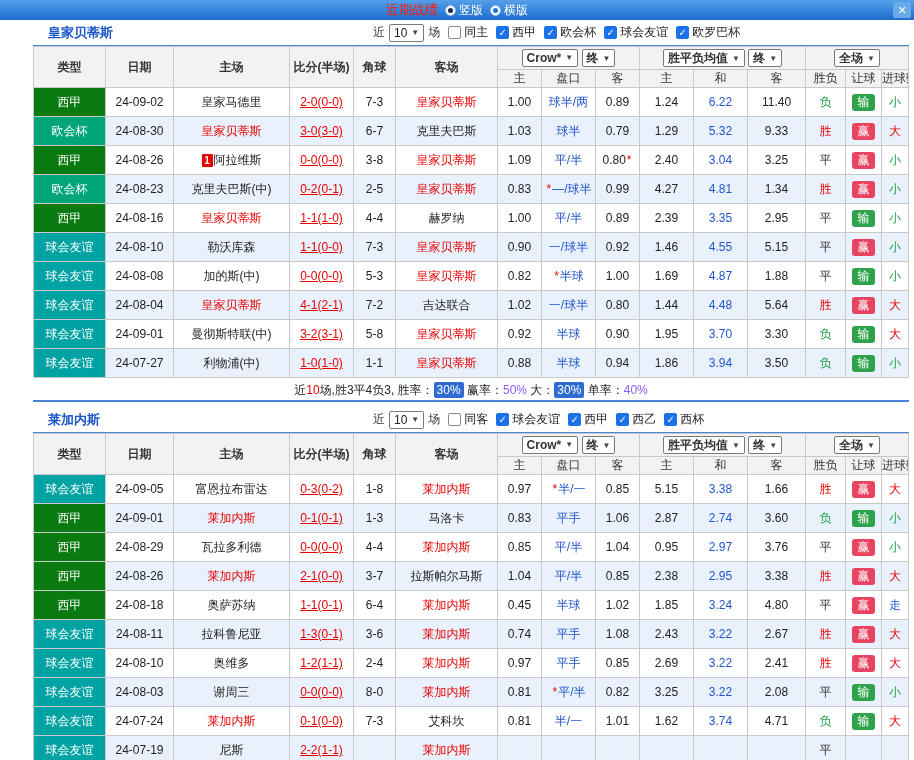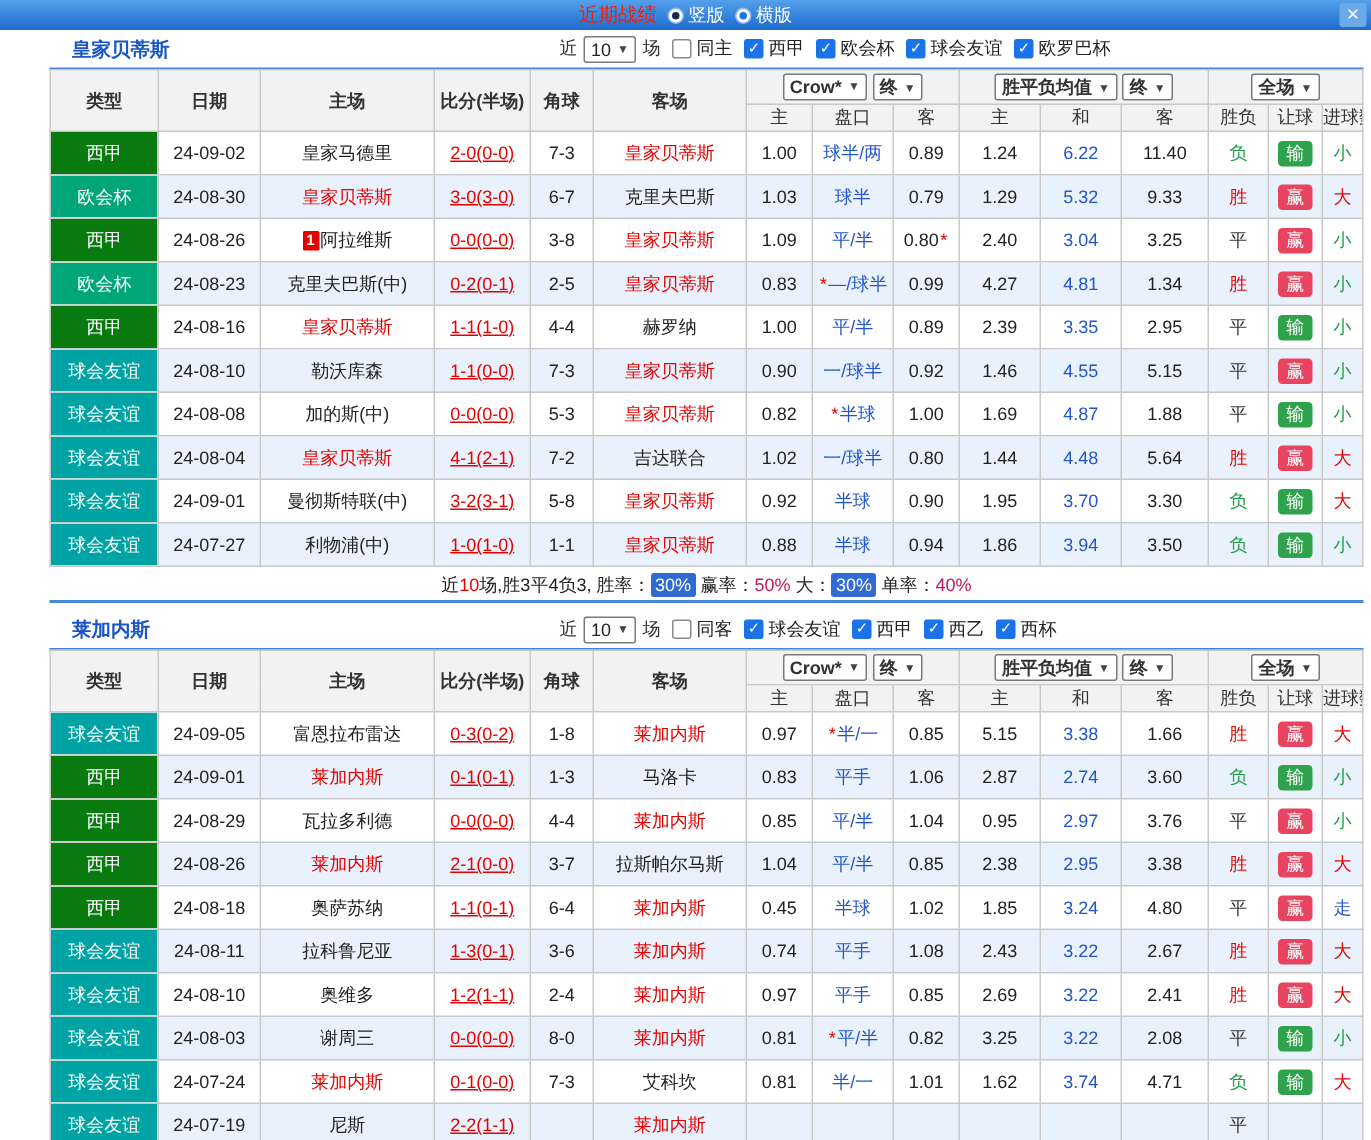--- a/index.html
+++ b/index.html
@@ -79,21 +79,21 @@
     width:11px; height:13px; line-height:13px; border-radius:1px; margin-right:1px;
     vertical-align:middle; text-align:center;
   }
   .card-badge.show { display:inline-block; }
   
   .summary {
     height:24px; line-height:24px; text-align:center; font-size:12px;
     border-bottom:2px solid #4a86d8; color:#222;
   }
   .s-red { color:#e60000; }
-  .s-blue { color:#be185d; }
+  .s-blue { color:#8b5cf6; }
   .s-chip { background:#2f6bd0; color:#fff; padding:1px 3px; border-radius:2px; }
 </style>
 </head>
 <body>
 
 <div class="topbar">
   <div class="topbar-center">
     <span class="topbar-title">近期战绩</span>
     <span class="radio-wrap">
       <span class="radio dark"></span>

